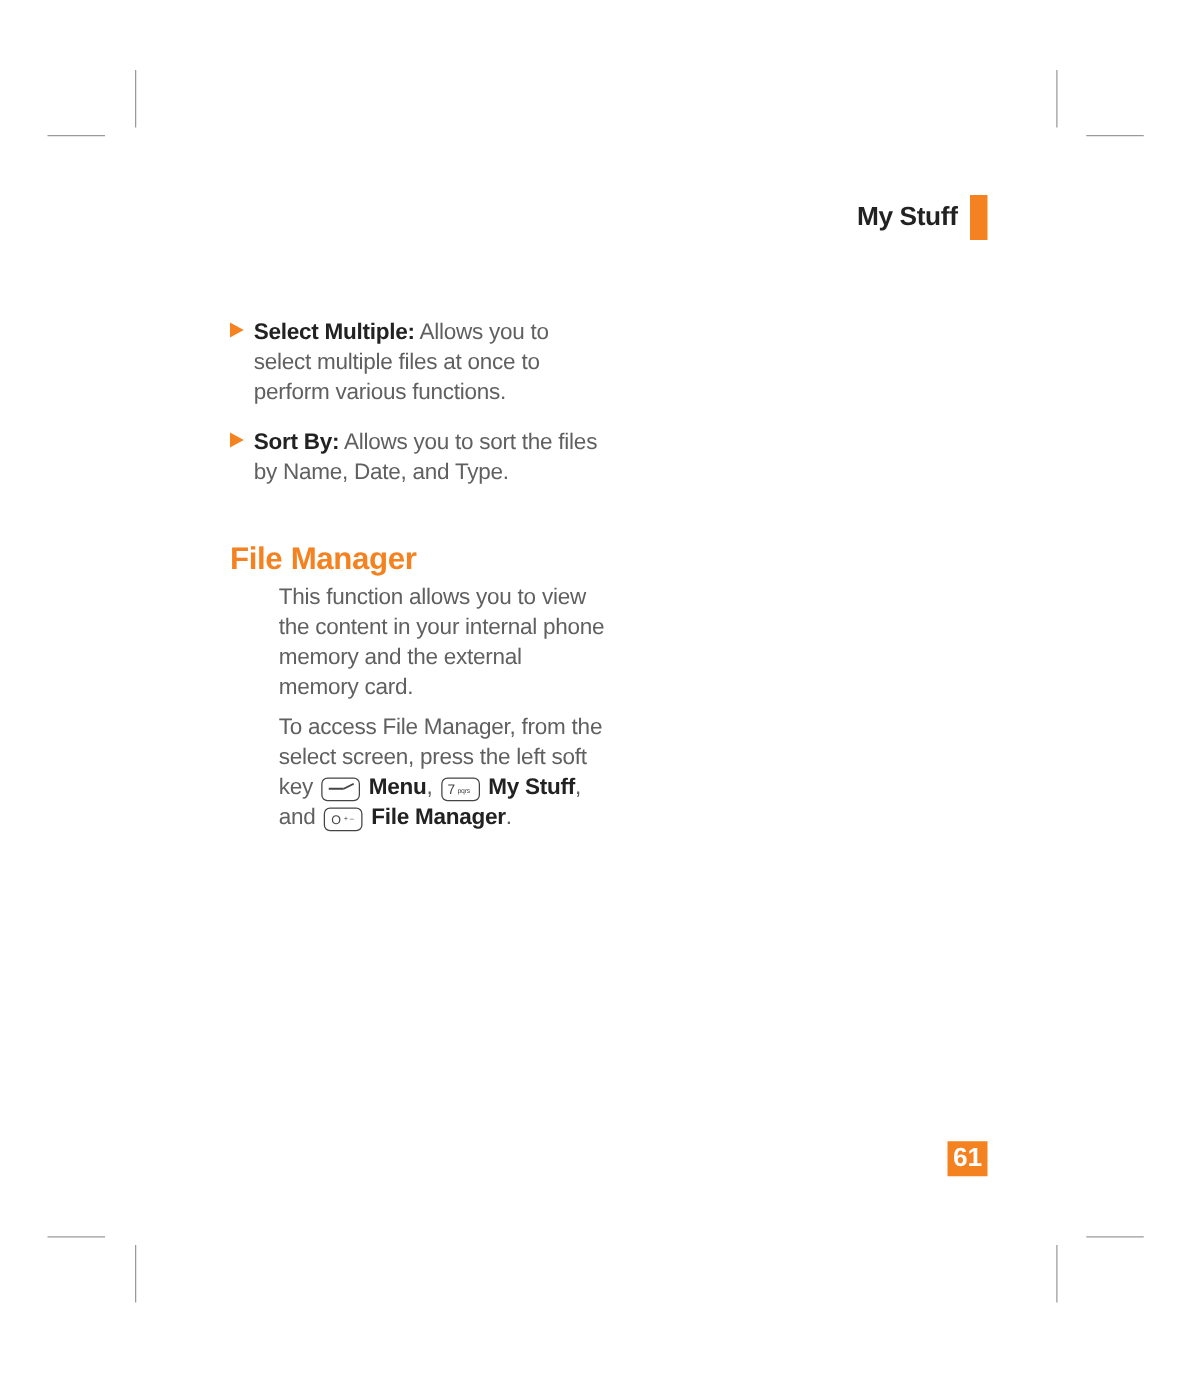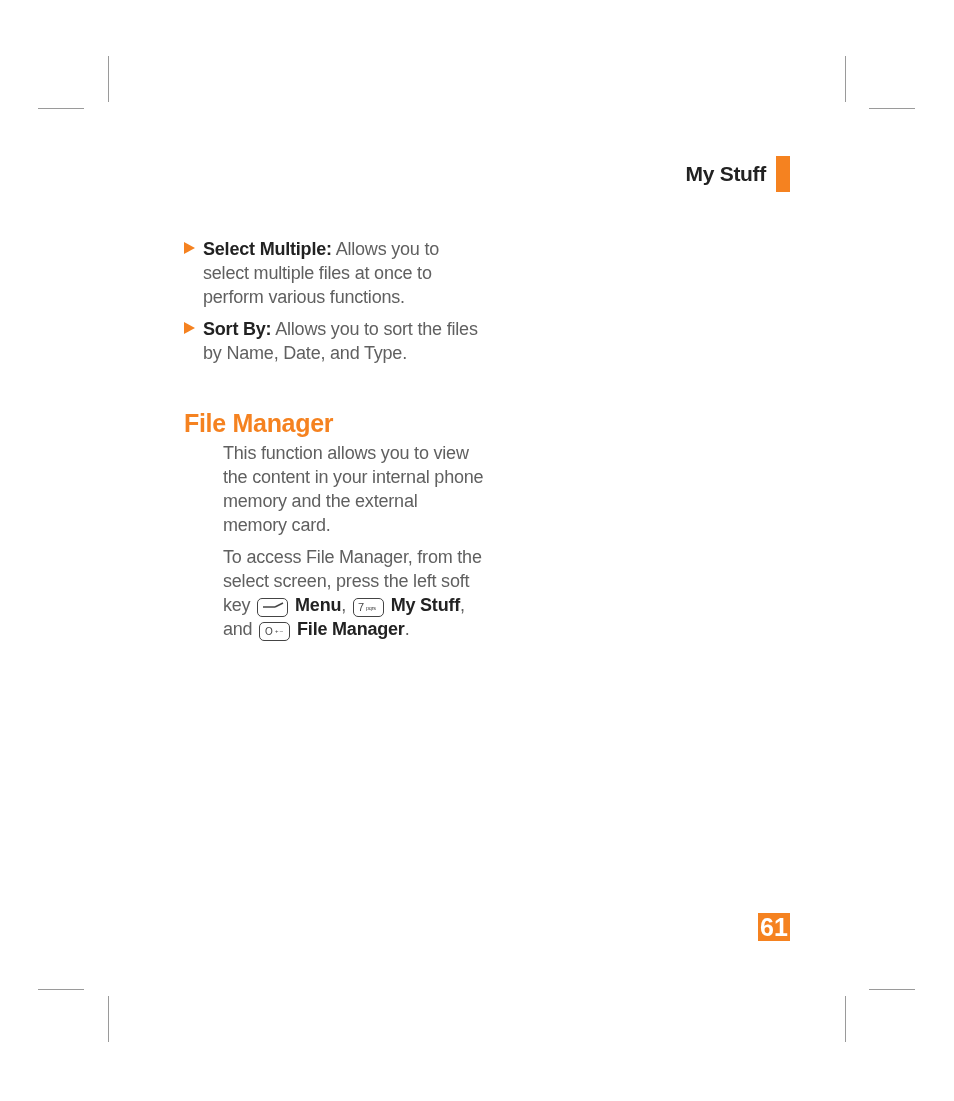--- a/index.html
+++ b/index.html
@@ -47,20 +47,21 @@
     width: 300px;
     font-size: 18px;
     line-height: 24px;
     color: #606060;
     font-weight: 400;
     letter-spacing: -0.2px;
   }
   .bullet-row {
     display: flex;
     margin-bottom: 8px;
+    margin-top: 16px;
   }
   .bullet-tri {
     width: 0;
     height: 0;
     border-top: 6.5px solid transparent;
     border-bottom: 6.5px solid transparent;
     border-left: 11px solid #f58220;
     margin-top: 5px;
     margin-right: 8px;
     flex: 0 0 auto;
@@ -97,21 +98,21 @@
   }
   .keycap svg { display: block; }
 
   .page-number {
     position: absolute;
     top: 913px;
     right: 164px;
     background: #f58220;
     color: #ffffff;
     font-weight: 700;
-    font-size: 25px;
+    font-size: 21px;
     width: 32px;
     height: 28px;
     display: flex;
     align-items: center;
     justify-content: center;
   }
 </style>
 </head>
 <body>
 

